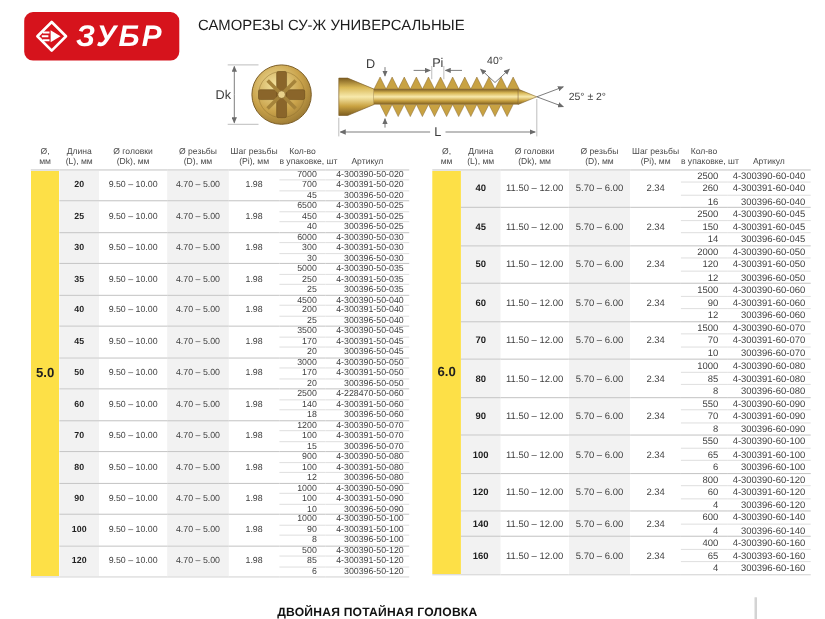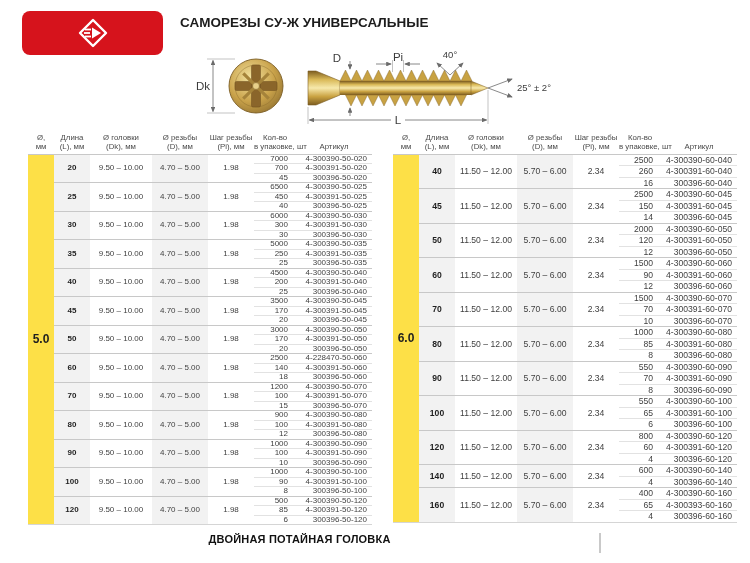--- a/index.html
+++ b/index.html
@@ -2,21 +2,21 @@
 <html><head>
 <meta charset="utf-8">
 <style>
   * { margin:0; padding:0; box-sizing:border-box; }
   html,body { width:750px; height:563px; background:#fff; font-family:"Liberation Sans",sans-serif; overflow:hidden; position:relative; }
 
   
   .logo { position:absolute; left:22px; top:11px; width:141px; height:44px; background:#d6131c;
           border-radius:8px; display:flex; align-items:center; justify-content:center; gap:7px; }
   .logo-text { color:#fff; font-weight:bold; font-style:italic; font-size:27px; letter-spacing:2px; line-height:1; padding-right:4px; }
-  .title { position:absolute; left:180px; top:13px; color:#1c1c1c; font-weight:bold; font-size:13.5px; line-height:19px;text-align:right; }
+  .title { position:absolute; left:180px; top:13px; color:#1c1c1c; font-weight:normal; font-size:13.5px; line-height:19px;text-align:right; }
 
   
   .diagram { position:absolute; left:193px; top:48px; width:362px; height:84px; }
   .dim-label { font-size:9.5px; fill:#3c3c3c; font-family:"Liberation Sans",sans-serif; }
   .dim-label-big { font-size:11.5px; fill:#3c3c3c; font-family:"Liberation Sans",sans-serif; }
 
   
   .spec-table { position:absolute; top:128px; border-collapse:collapse; table-layout:fixed; }
   .spec-table.t0 { left:28px;  width:344px; }
   .spec-table.t1 { left:393px; width:344px; }
@@ -30,35 +30,36 @@
   .spec-table tr.group-start td { border-top:1px solid #c8c8c8; }
   .spec-table tr:not(.group-start) td.qty,
   .spec-table tr:not(.group-start) td.sku { border-top:1px solid #e2e2e2; }
   .spec-table td.dia { font-weight:bold; font-size:12px; color:#1f1f1f; border-top:none; background:#fde047; }
   .spec-table td.len { font-weight:bold; color:#1f1f1f; background:#f2f2f2; }
   .spec-table td.shade { background:#f2f2f2;margin-left:40px; }
   .spec-table td.qty { text-align:right; padding-right:8px; }
   .spec-table td.sku { text-align:right; padding-right:5px; }
 
   
-  .footer { position:absolute; left:0; top:533px; width:601px; height:30px; display:flex; align-items:flex-start; }
+  .footer { position:absolute; left:0; top:533px; width:688px; height:30px; display:flex; align-items:flex-end; }
   .footer-item { flex:1; text-align:center; font-weight:bold; font-size:11px; color:#111; letter-spacing:0.2px; }
   .footer-divider { width:1px; height:20px; background:#c9c9c9; }
 </style>
 </head>
 <body>
 
 <div class="logo">
   <svg width="30" height="30" viewBox="0 0 30 30">
     <path d="M15 2 L28 15 L15 28 L2 15 Z" fill="none" stroke="#fff" stroke-width="2.4" stroke-linejoin="round"></path>
     <line x1="7" y1="11.5" x2="13" y2="11.5" stroke="#fff" stroke-width="1.8"></line>
     <line x1="6" y1="15" x2="12" y2="15" stroke="#fff" stroke-width="1.8"></line>
     <line x1="7" y1="18.5" x2="13" y2="18.5" stroke="#fff" stroke-width="1.8"></line>
     <polygon points="14,9.5 23,15 14,20.5" fill="#fff"></polygon>
   </svg>
+  <span class="logo-text">ЗУБР</span>
 </div>
 
 <div class="title">
   <div>САМОРЕЗЫ СУ-Ж УНИВЕРСАЛЬНЫЕ</div>
 </div>
 
 <svg class="diagram" viewBox="0 0 362 84">
   <defs>
     <marker id="ar" markerWidth="7" markerHeight="6" refX="6" refY="3" orient="auto">
       <path d="M0,0 L7,3 L0,6 Z" fill="#6b6b6b"></path>

